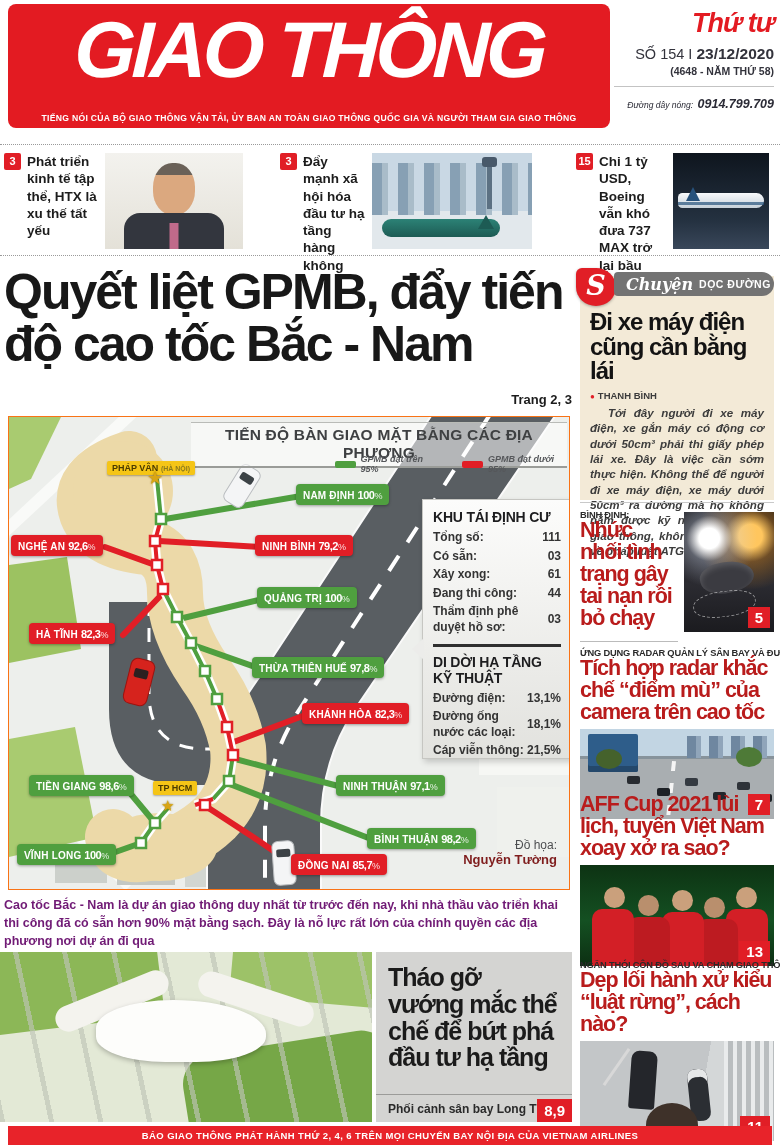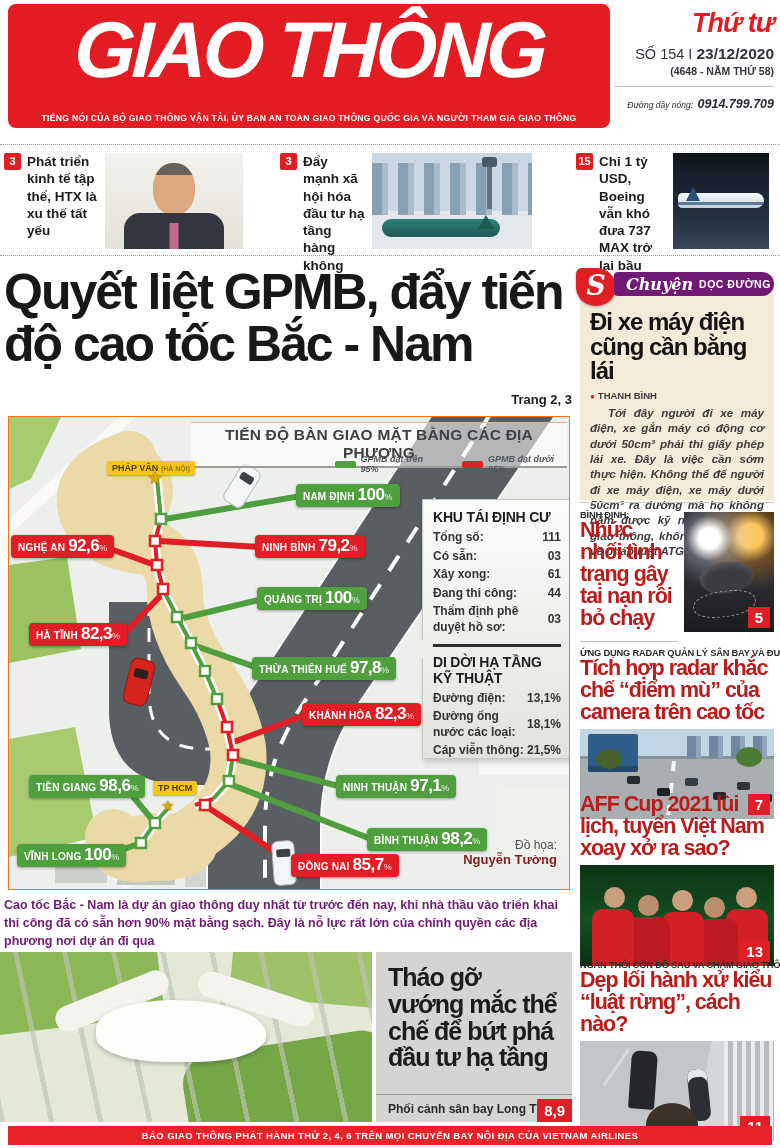--- a/index.html
+++ b/index.html
@@ -53,21 +53,21 @@
   .info { position:absolute; left:8px; top:416px; width:562px; height:474px; background:#edefec; border:1px solid #f97316; overflow:hidden; }
   .info svg { position:absolute; left:0; top:0; }
   .info-title { position:absolute; left:182px; top:5px; width:376px; text-align:center; font-size:15.5px; font-weight:800; color:#3e4042; letter-spacing:.2px; border-top:1px solid #b9bbb7; border-bottom:2px solid #9a9c98; padding:3px 0 4px; background:rgba(255,255,255,.55); }
   .legend { position:absolute; left:326px; top:37px; display:flex; gap:24px; }
   .leg { display:flex; align-items:center; gap:5px; font-size:9px; font-style:italic; color:#55575a; font-weight:700; }
   .leg i { width:22px; height:7px; border-radius:2px; display:inline-block; }
   .prov { position:absolute; color:#fff; border-radius:4px; padding:1px 7px 2px; white-space:nowrap; box-shadow:0 1px 3px rgba(0,0,0,.35); }
   .prov.over { background:#4f9f3f; }
   .prov.under { background:#e11e26; }
   .prov-name { font-size:10px; font-weight:800; letter-spacing:.2px; }
-  .prov-val { font-size:17px; font-weight:800; margin-left:3px; letter-spacing:-.5px; }
+  .prov-val { font-size:11px; font-weight:800; margin-left:3px; letter-spacing:-.5px; }
   .prov-pct { font-size:9px; opacity:.85; }
   .map-pill { position:absolute; background:#f5c517; color:#4a3b00; font-weight:800; font-size:9px; padding:2px 5px; border-radius:2px; box-shadow:0 1px 2px rgba(0,0,0,.3); white-space:nowrap; }
   .map-pill .sub { font-size:7px; color:#8a7a1d; font-weight:700; }
   .star { position:absolute; color:#d9a514; text-shadow:0 0 2px #8a6a00; }
   .panel { position:absolute; left:413px; top:82px; width:150px; height:260px; background:linear-gradient(#fcfcfb,#e2e2de); border:1px solid #c6c6c2; box-shadow:2px 3px 6px rgba(0,0,0,.18); padding:9px 10px; color:#333; }
   .panel::before { content:""; position:absolute; left:-22px; top:138px; border:11px solid transparent; border-right:12px solid #ececea; }
   .p-title { font-size:14px; font-weight:800; color:#1d1d1f; margin-bottom:5px; letter-spacing:-.2px; }
   .prow { display:flex; flex-wrap:wrap; justify-content:space-between; align-items:center; font-size:12px; font-weight:700; line-height:1.3; margin-bottom:3px; }
   .prow b { font-weight:800; margin-left:auto; }
   .p-div { border-top:3px solid #2f2f2f; margin:8px 0 7px; }
@@ -89,21 +89,21 @@
   .bfeature { position:absolute; left:376px; top:952px; width:196px; height:170px; background:#d4d4d2; padding:12px 12px 0; }
   .bf-title { font-size:25px; font-weight:800; letter-spacing:-1px; line-height:1.07; color:#1b1b1b; }
   .bf-foot { position:absolute; left:0; right:0; bottom:0; height:28px; border-top:1px solid #9b9b99; display:flex; align-items:center; }
   .bf-caption { font-size:12px; font-weight:700; color:#2a2a2a; padding-left:12px; }
   .bf-badge { position:absolute; right:0; bottom:0; background:#e11e26; color:#fff; font-weight:800; font-size:15px; padding:3px 7px; }
 
   
   .rc { position:absolute; left:580px; top:262px; width:194px; }
   .cdd { position:absolute; left:0; top:14px; width:194px; height:224px; background:#f3ead7; padding:30px 10px 8px; }
   .cdd-logo { position:absolute; left:-4px; top:-8px; width:40px; height:38px; background:#e11e26; border-radius:6px 50% 50% 50%; color:#fff; font-family:"DejaVu Serif",serif; font-style:italic; font-weight:800; font-size:27px; text-align:center; line-height:36px; box-shadow:0 1px 3px rgba(0,0,0,.3); }
-  .cdd-tab { position:absolute; left:34px; top:-4px; right:0; height:24px; background:#701a75; border-radius:4px 12px 12px 4px; color:#fff; display:flex; align-items:center; gap:6px; padding-left:12px; }
+  .cdd-tab { position:absolute; left:34px; top:-4px; right:0; height:24px; background:#737373; border-radius:4px 12px 12px 4px; color:#fff; display:flex; align-items:center; gap:6px; padding-left:12px; }
   .cdd-script { font-family:"DejaVu Serif",serif; font-style:italic; font-size:16px; font-weight:700; }
   .cdd-caps { font-size:10.5px; font-weight:800; letter-spacing:.5px; }
   .cdd-title { font-size:24px; font-weight:800; letter-spacing:-1px; line-height:1.03; color:#131313; margin-top:4px; }
   .cdd-byline { margin-top:6px; font-size:9.5px; font-weight:800; color:#3b3b3b; }
   .cdd-byline .dot { color:#e11e26; font-size:8px; margin-right:3px; }
   .cdd-body { margin-top:4px; font-size:11.6px; font-style:italic; font-weight:600; color:#3c3c3c; line-height:1.32; text-align:justify; text-indent:18px; }
   .cdd-page { float:right; font-style:normal; font-weight:800; font-size:12.5px; color:#111; }
   .rc-div { position:absolute; left:0; top:240px; width:194px; border-top:1px solid #c9c9c9; }
   .kicker { font-size:9.3px; font-weight:800; color:#2a2a2a; letter-spacing:-.2px; white-space:nowrap; }
   .rc-title { font-size:21.5px; font-weight:800; letter-spacing:-1px; line-height:1.02; color:#b91c1c; }

